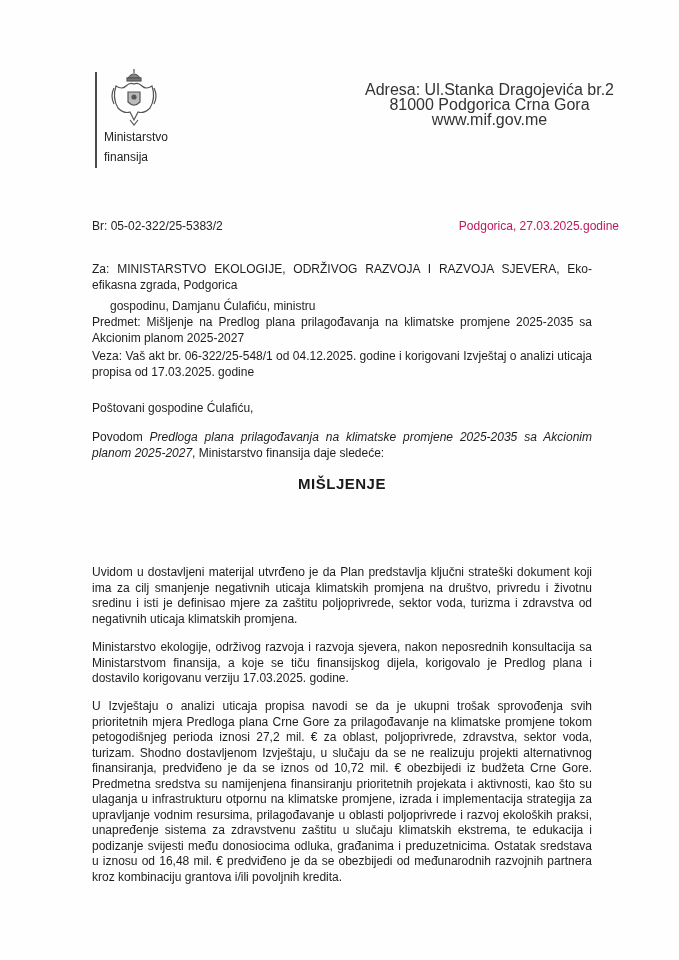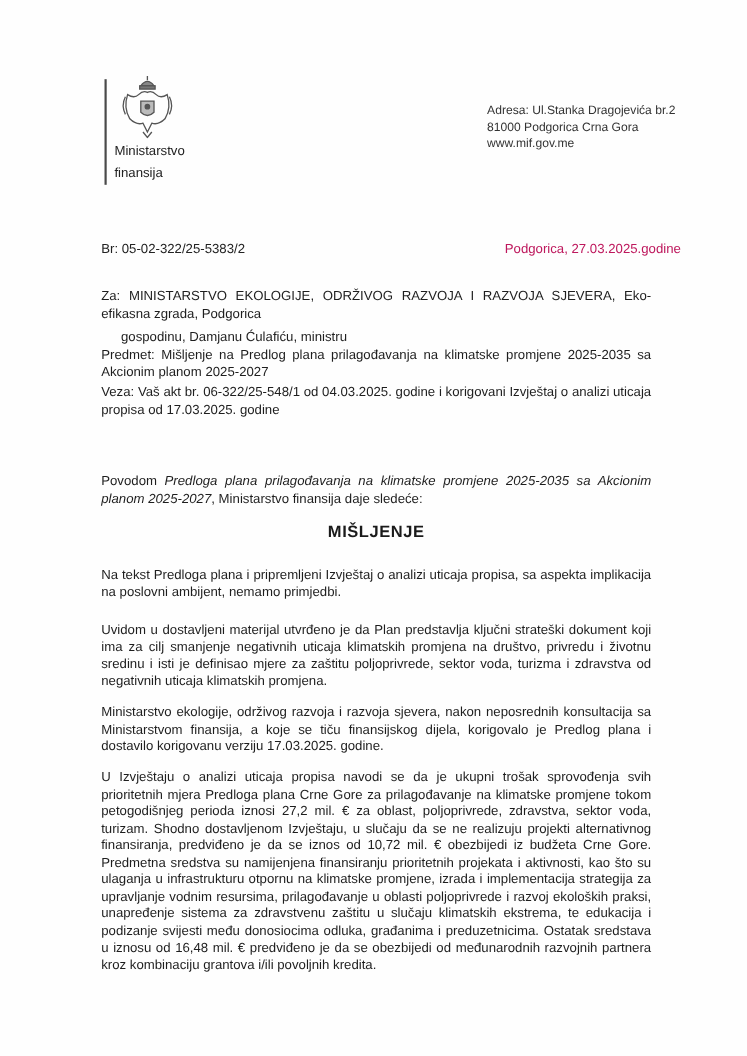--- a/index.html
+++ b/index.html
@@ -4,21 +4,21 @@
 <style>
   html, body { margin: 0; padding: 0; background: #ffffff; }
   body { width: 679px; height: 960px; position: relative; overflow: hidden;
          font-family: "Liberation Sans", sans-serif; color: #1a1a1a; }
   .page { position: absolute; left: 0; top: 0; width: 679px; height: 960px; background: #fefefe; }
 
   .logo-bar { position: absolute; left: 95px; top: 72px; width: 2px; height: 96px; background: #4a4a4a; }
   .crest { position: absolute; left: 108px; top: 68px; width: 52px; height: 58px; }
   .ministry { position: absolute; left: 104px; top: 127px; font-size: 12px; line-height: 20px; color: #222; }
 
-  .address { position: absolute; right: 65px; top: 82px; text-align: left; font-size: 11px; line-height: 15px; color: #333; margin-top: 12px; }
+  .address { position: absolute; right: 65px; top: 82px; text-align: center; font-size: 16px; line-height: 15px; color: #333; }
 
   .ref-no { position: absolute; left: 92px; top: 219px; font-size: 12px; color: #222; }
   .date { position: absolute; right: 60px; top: 219px; font-size: 12px; color: #be185d; }
 
   .block { position: absolute; left: 92px; width: 500px; font-size: 12px; line-height: 15.5px; text-align: justify; color: #1e1e1e; }
   .b { font-weight: normal; }
   .i { font-style: italic; }
 
   .to { top: 262px; }
   .mr { top: 299px; margin-left: 18px; }
@@ -73,26 +73,26 @@
 
   <div class="block mr b">gospodinu, Damjanu Ćulafiću, ministru</div>
 
   <div class="block subject">
     <span class="b">Predmet:</span>
     <span>Mišljenje na Predlog plana prilagođavanja na klimatske promjene 2025-2035 sa Akcionim planom 2025-2027</span>
   </div>
 
   <div class="block veza">
     <span class="b">Veza:</span>
-    <span>Vaš akt br. 06-322/25-548/1 od 04.03.2025. godine i korigovani Izvještaj o analizi uticaja propisa od 17.03.2025. godine</span>
+    <span>Vaš akt br. 06-322/25-548/1 od 04.12.2025. godine i korigovani Izvještaj o analizi uticaja propisa od 17.03.2025. godine</span>
   </div>
 
+  <div class="block greet">Poštovani gospodine Ćulafiću,</div>
 
   <div class="block povodom"><span>Povodom </span><span class="i">Predloga plana prilagođavanja na klimatske promjene 2025-2035 sa Akcionim planom 2025-2027</span><span>, Ministarstvo finansija daje sledeće:</span></div>
 
   <div class="heading">MIŠLJENJE</div>
 
-  <div class="block p1">Na tekst Predloga plana i pripremljeni Izvještaj o analizi uticaja propisa, sa aspekta implikacija na poslovni ambijent, nemamo primjedbi.</div>
   <div class="block p2">Uvidom u dostavljeni materijal utvrđeno je da Plan predstavlja ključni strateški dokument koji ima za cilj smanjenje negativnih uticaja klimatskih promjena na društvo, privredu i životnu sredinu i isti je definisao mjere za zaštitu poljoprivrede, sektor voda, turizma i zdravstva od negativnih uticaja klimatskih promjena.</div>
   <div class="block p3">Ministarstvo ekologije, održivog razvoja i razvoja sjevera, nakon neposrednih konsultacija sa Ministarstvom finansija, a koje se tiču finansijskog dijela, korigovalo je Predlog plana i dostavilo korigovanu verziju 17.03.2025. godine.</div>
   <div class="block p4">U Izvještaju o analizi uticaja propisa navodi se da je ukupni trošak sprovođenja svih prioritetnih mjera Predloga plana Crne Gore za prilagođavanje na klimatske promjene tokom petogodišnjeg perioda iznosi 27,2 mil. € za oblast, poljoprivrede, zdravstva, sektor voda, turizam. Shodno dostavljenom Izvještaju, u slučaju da se ne realizuju projekti alternativnog finansiranja, predviđeno je da se iznos od 10,72 mil. € obezbijedi iz budžeta Crne Gore. Predmetna sredstva su namijenjena finansiranju prioritetnih projekata i aktivnosti, kao što su ulaganja u infrastrukturu otpornu na klimatske promjene, izrada i implementacija strategija za upravljanje vodnim resursima, prilagođavanje u oblasti poljoprivrede i razvoj ekoloških praksi, unapređenje sistema za zdravstvenu zaštitu u slučaju klimatskih ekstrema, te edukacija i podizanje svijesti među donosiocima odluka, građanima i preduzetnicima. Ostatak sredstava u iznosu od 16,48 mil. € predviđeno je da se obezbijedi od međunarodnih razvojnih partnera kroz kombinaciju grantova i/ili povoljnih kredita.</div>
 
 </div>
 
 </body></html>

